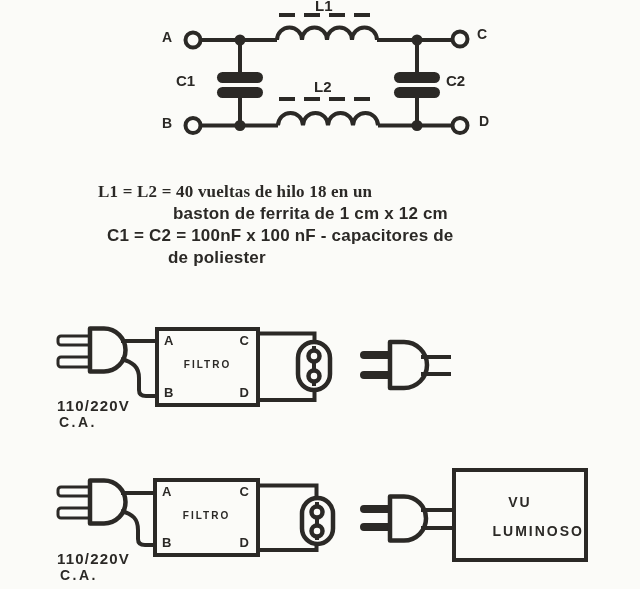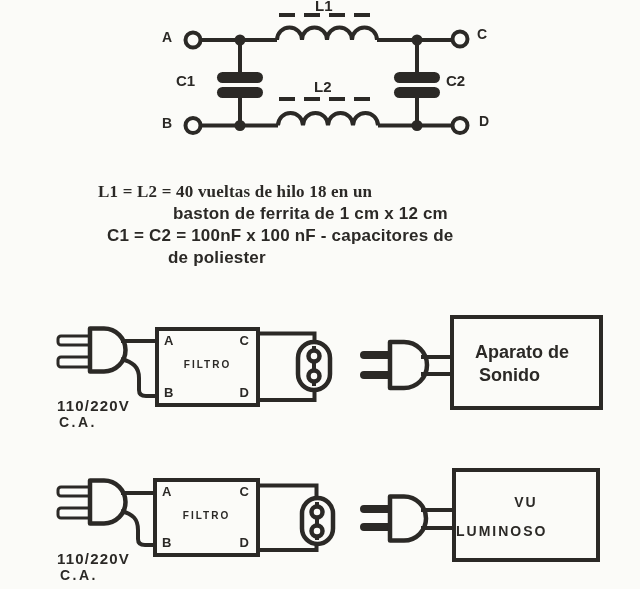--- a/index.html
+++ b/index.html
@@ -34,21 +34,21 @@
   .corner-b{ left:5px; bottom:4px; }
   .corner-c{ right:7px; top:3px; }
   .corner-d{ right:7px; bottom:4px; }
   .filter-title{ position:absolute; left:0; right:0; top:calc(50% - 8px); text-align:center;
                  font-size:10px; font-weight:bold; letter-spacing:2px; }
 
   .appliance-box{ position:absolute; border:4px solid var(--ink); box-sizing:border-box; background:var(--paper); }
   .sound-text{ position:absolute; left:21px; top:22px; font-size:18px; font-weight:bold; line-height:23px; }
   .sound-text .l2{ padding-left:4px; }
   .vu-l1{ position:absolute; left:0; right:0; top:22px; text-align:center; font-size:14px; font-weight:bold; letter-spacing:2px; }
-  .vu-l2{ position:absolute; left:0; right:0; top:51px; text-align:left; font-size:14px; font-weight:bold; letter-spacing:2px; }
+  .vu-l2{ position:absolute; left:0; right:0; top:51px; text-align:right; font-size:14px; font-weight:bold; letter-spacing:2px; }
 </style>
 </head>
 <body>
 
 <div id="canvas">
 
   <svg id="art" width="640" height="589" viewBox="0 0 640 589">
 
     <g>
 
@@ -149,36 +149,30 @@
   <div class="supply-sub" style="left:59px; top:414px;">C.A.</div>
 
   <div class="filter-box" style="left:155px; top:327px; width:105px; height:80px;">
     <span class="corner corner-a">A</span>
     <span class="corner corner-b">B</span>
     <span class="corner corner-c">C</span>
     <span class="corner corner-d">D</span>
     <span class="filter-title">FILTRO</span>
   </div>
 
-  <div class="appliance-box" style="left:450px; top:315px; width:153px; height:95px;">
-    <div class="sound-text">
-      <div>Aparato de</div>
-      <div class="l2">Sonido</div>
-    </div>
-  </div>
 
   <div class="supply" style="left:57px; top:550px;">110/220V</div>
   <div class="supply-sub" style="left:60px; top:567px;">C.A.</div>
 
   <div class="filter-box" style="left:153px; top:478px; width:107px; height:79px;">
     <span class="corner corner-a">A</span>
     <span class="corner corner-b">B</span>
     <span class="corner corner-c">C</span>
     <span class="corner corner-d">D</span>
     <span class="filter-title">FILTRO</span>
   </div>
 
-  <div class="appliance-box" style="left:452px; top:468px; width:148px; height:94px;">
+  <div class="appliance-box" style="left:452px; top:468px; width:136px; height:94px;">
     <div class="vu-l1">VU</div>
     <div class="vu-l2">LUMINOSO</div>
   </div>
 
 </div>
 
 </body></html>

